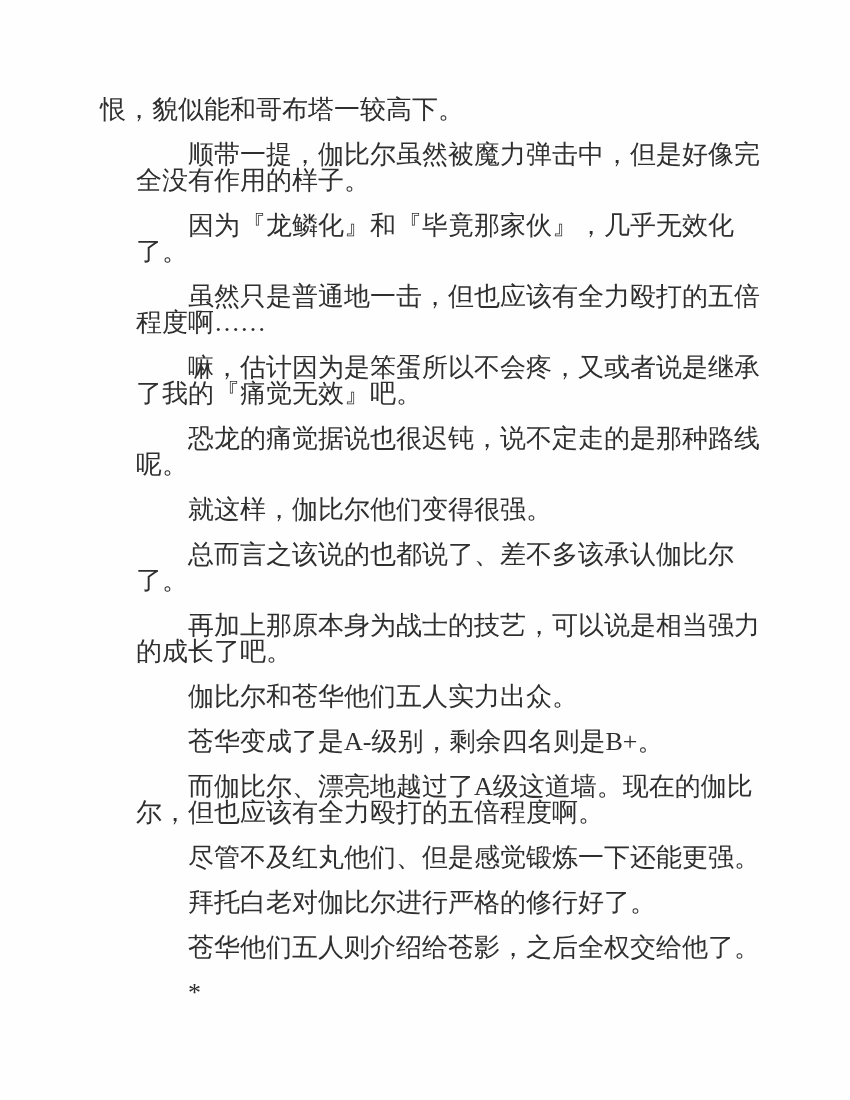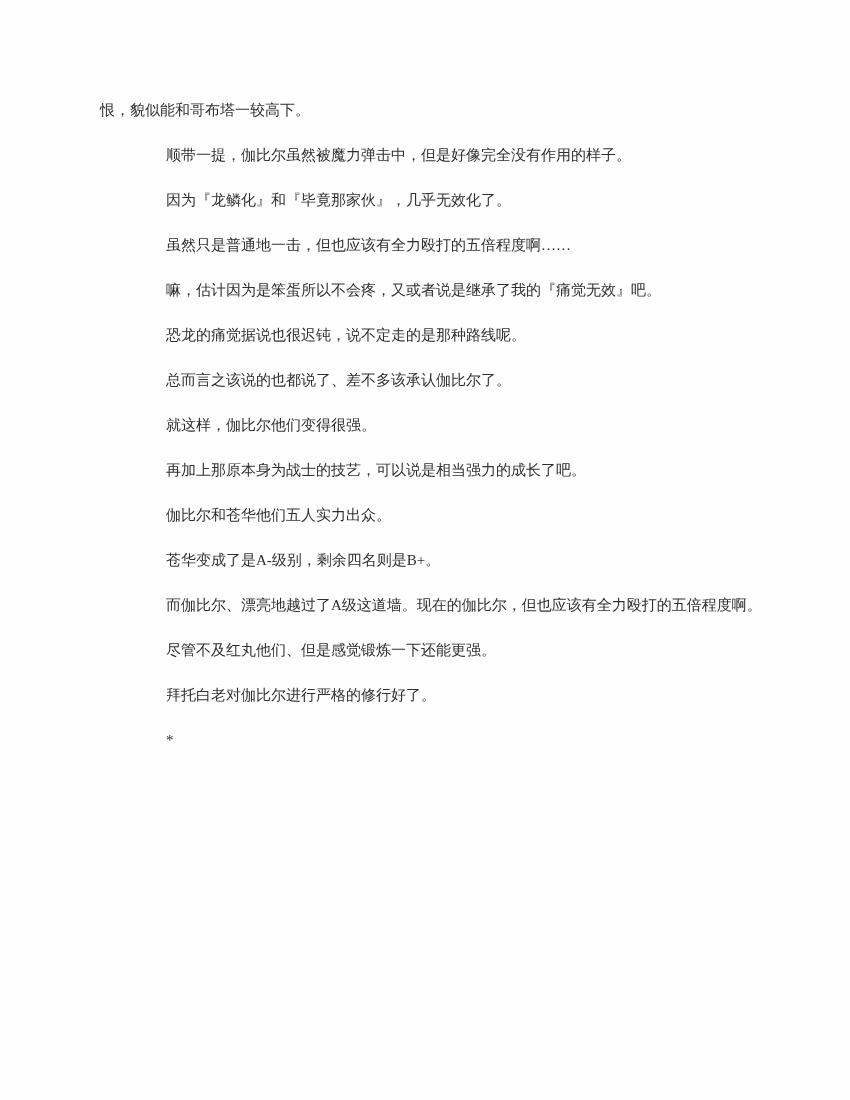--- a/index.html
+++ b/index.html
@@ -17,21 +17,21 @@
     width: 850px;
     height: 1100px;
     background: #fefefe;
     overflow: hidden;
   }
   .text-body {
     position: absolute;
     left: 100px;
     top: 97px;
     width: 662px;
-    font-size: 15px;
+    font-size: 26px;
     line-height: 26px;
     letter-spacing: 0;
     text-align: left;
   }
   .para {
     margin: 0 0 19px 0;
     padding: 0;
     text-indent: 0;
   }
   .para.indent {
@@ -43,23 +43,24 @@
 <body style="background: rgb(254, 254, 254);">
 
 <div class="page" style="background: rgb(254, 254, 254);">
   <article class="text-body" style="color: rgb(47, 47, 47);">
       <p class="para">恨，貌似能和哥布塔一较高下。</p>
       <p class="para indent">顺带一提，伽比尔虽然被魔力弹击中，但是好像完全没有作用的样子。</p>
       <p class="para indent">因为『龙鳞化』和『毕竟那家伙』，几乎无效化了。</p>
       <p class="para indent">虽然只是普通地一击，但也应该有全力殴打的五倍程度啊……</p>
       <p class="para indent">嘛，估计因为是笨蛋所以不会疼，又或者说是继承了我的『痛觉无效』吧。</p>
       <p class="para indent">恐龙的痛觉据说也很迟钝，说不定走的是那种路线呢。</p>
+      <p class="para indent">就这样，伽比尔他们变得很强。</p>
       <p class="para indent">总而言之该说的也都说了、差不多该承认伽比尔了。</p>
-      <p class="para indent">就这样，伽比尔他们变得很强。</p>
       <p class="para indent">再加上那原本身为战士的技艺，可以说是相当强力的成长了吧。</p>
       <p class="para indent">伽比尔和苍华他们五人实力出众。</p>
       <p class="para indent">苍华变成了是A-级别，剩余四名则是B+。</p>
       <p class="para indent">而伽比尔、漂亮地越过了A级这道墙。现在的伽比尔，但也应该有全力殴打的五倍程度啊。</p>
       <p class="para indent">尽管不及红丸他们、但是感觉锻炼一下还能更强。</p>
       <p class="para indent">拜托白老对伽比尔进行严格的修行好了。</p>
+      <p class="para indent">苍华他们五人则介绍给苍影，之后全权交给他了。</p>
       <p class="para indent">*</p>
     </article>
 </div>
 
 </body></html>

